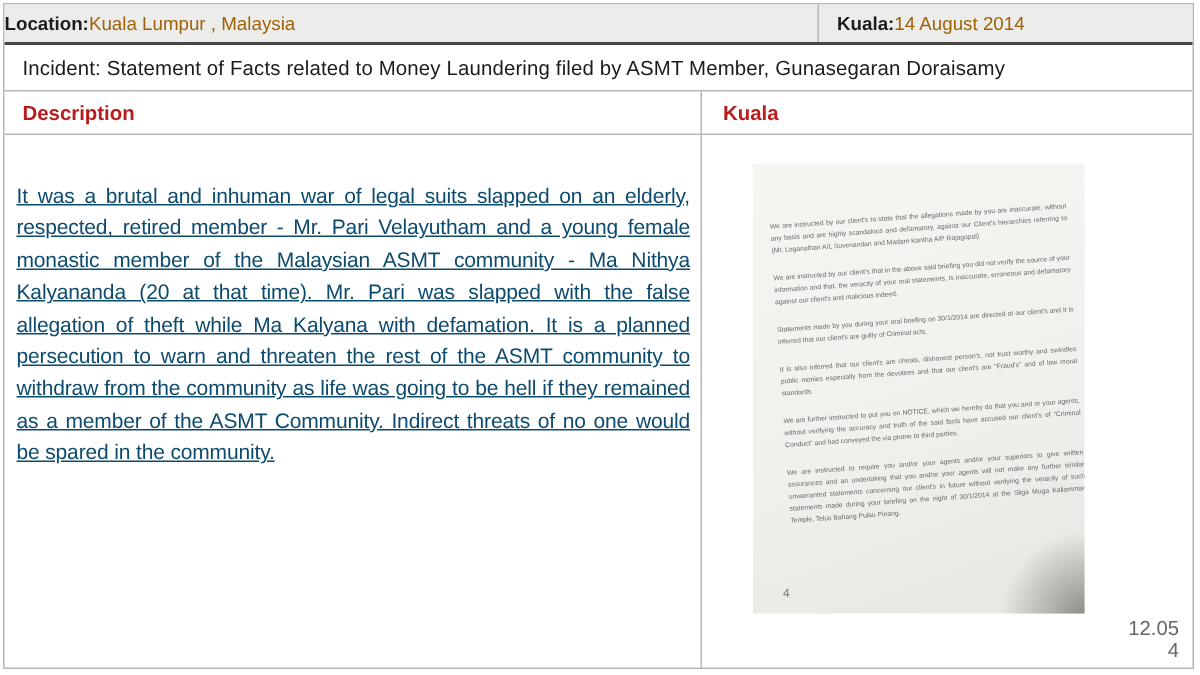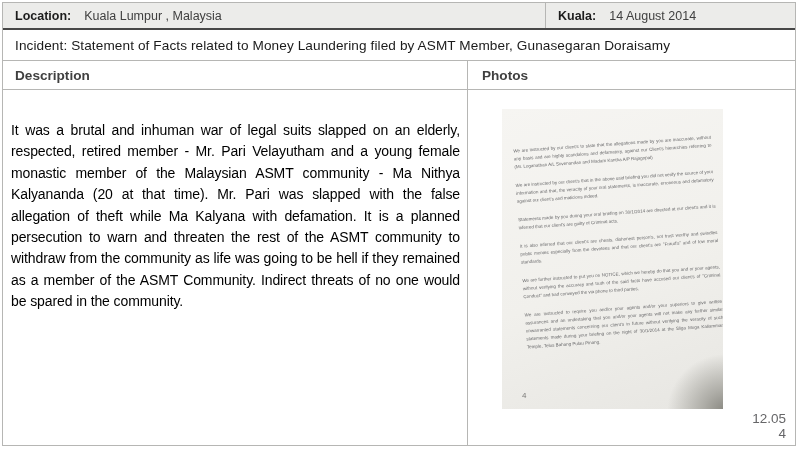--- a/index.html
+++ b/index.html
@@ -11,53 +11,53 @@
     display:flex; flex-direction:column;
   }
 
   
   .meta-row {
     display:flex; flex:0 0 27px; background:#ececea;
     border-bottom:2px solid #474747; box-sizing:border-box;
   }
   .meta-cell-left {
     flex:0 0 543px; border-right:1px solid #b6b6b4; box-sizing:border-box;
-    display:flex; align-items:center; padding-left:12px;
+    display:flex; align-items:center; 
   }
   .meta-cell-right { flex:1; display:flex; align-items:center; padding-left:12px; }
   .meta-label { font-weight:bold; color:#1d1d1d; font-size:12.5px; }
-  .meta-value { color:#404040; font-size:12.5px; margin-left:13px; }
+  .meta-value { color:#a16207; font-size:12.5px; }
 
   
   .incident-row {
     flex:0 0 31px; display:flex; align-items:center; padding-left:12px;
     border-bottom:1px solid #b6b6b4; box-sizing:border-box;
     font-weight:normal; font-size:13.6px; color:#1b1b1b; letter-spacing:0.1px;
   }
 
   
   .cols-head {
     flex:0 0 29px; display:flex; border-bottom:1px solid #b6b6b4; box-sizing:border-box;
-    font-weight:bold; font-size:13.6px; color:#404040;
+    font-weight:bold; font-size:13.6px; color:#b91c1c;
   }
   .col-head-left {
     flex:0 0 465px; border-right:1px solid #b6b6b4; box-sizing:border-box;
     display:flex; align-items:center; padding-left:12px;
   }
   .col-head-right { flex:1; display:flex; align-items:center; padding-left:14px; }
 
   
   .cols-body { display:flex; flex:1; min-height:0; }
   .body-left {
     flex:0 0 465px; border-right:1px solid #b6b6b4; box-sizing:border-box;
     padding:30px 7px 0 8px;
   }
   .desc-text {
-    font-size:14px; line-height:21.4px; color:#000000;
-    text-align:justify; letter-spacing:-0.1px;
+    font-size:14px; line-height:21.4px; color:#0c4a6e;
+    text-align:justify; letter-spacing:-0.1px;text-decoration:underline;
   }
   .body-right { flex:1; position:relative; }
 
   
   .photo {
     position:absolute; left:34px; top:19px; width:221px; height:300px;
     overflow:hidden;
     background:
       radial-gradient(circle at 101% 101%, #87867f 0px, #aeada7 22px, rgba(230,229,225,0) 58px),
       linear-gradient(160deg, #f6f5f2 0%, #f1f0ec 55%, #e7e6e2 100%);
@@ -94,21 +94,21 @@
 
   <div class="incident-row">
     <span>Incident: Statement of Facts related to Money Laundering filed by ASMT Member, Gunasegaran Doraisamy</span>
   </div>
 
   <div class="cols-head">
     <div class="col-head-left">
       <span>Description</span>
     </div>
     <div class="col-head-right">
-      <span>Photos</span>
+      <span>Kuala</span>
     </div>
   </div>
 
   <div class="cols-body">
     <div class="body-left">
       <div class="desc-text">It was a brutal and inhuman war of legal suits slapped on an elderly, respected, retired member - Mr. Pari Velayutham and a young female monastic member of the Malaysian ASMT community - Ma Nithya Kalyananda (20 at that time). Mr. Pari was slapped with the false allegation of theft while Ma Kalyana with defamation. It is a planned persecution to warn and threaten the rest of the ASMT community to withdraw from the community as life was going to be hell if they remained as a member of the ASMT Community. Indirect threats of no one would be spared in the community.</div>
     </div>
     <div class="body-right">
       <div class="photo">
         <div class="letter">

